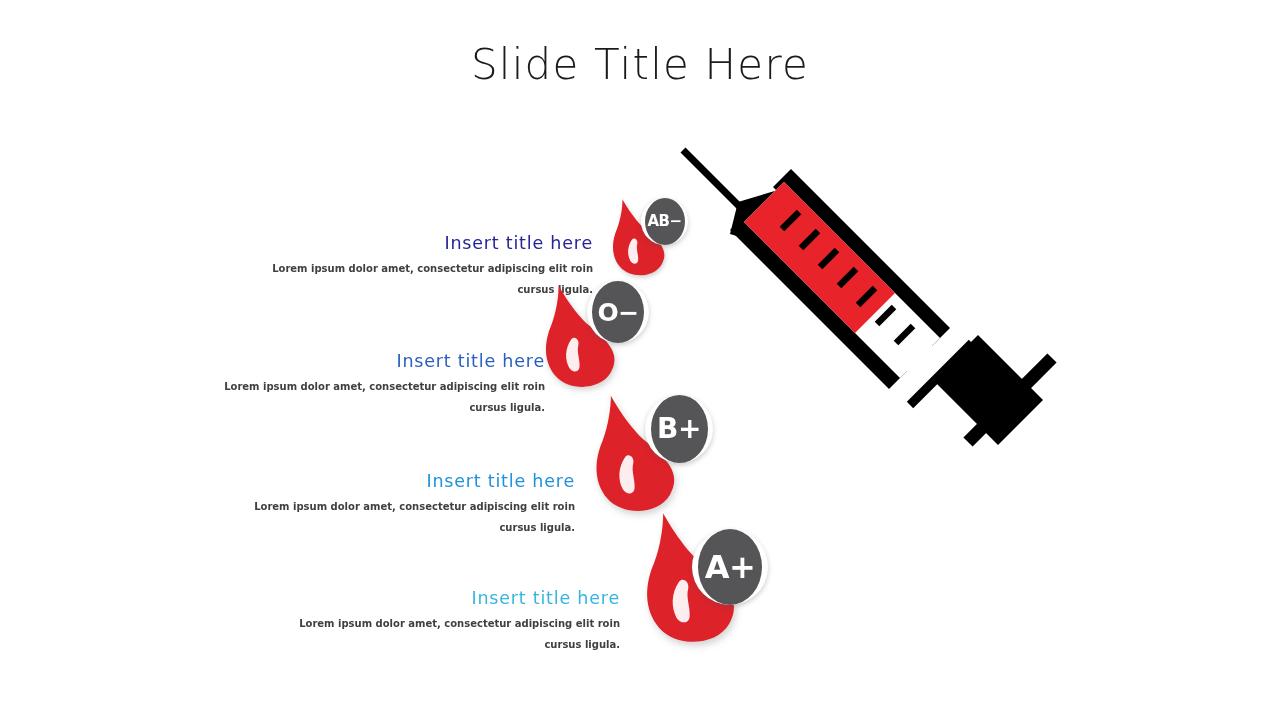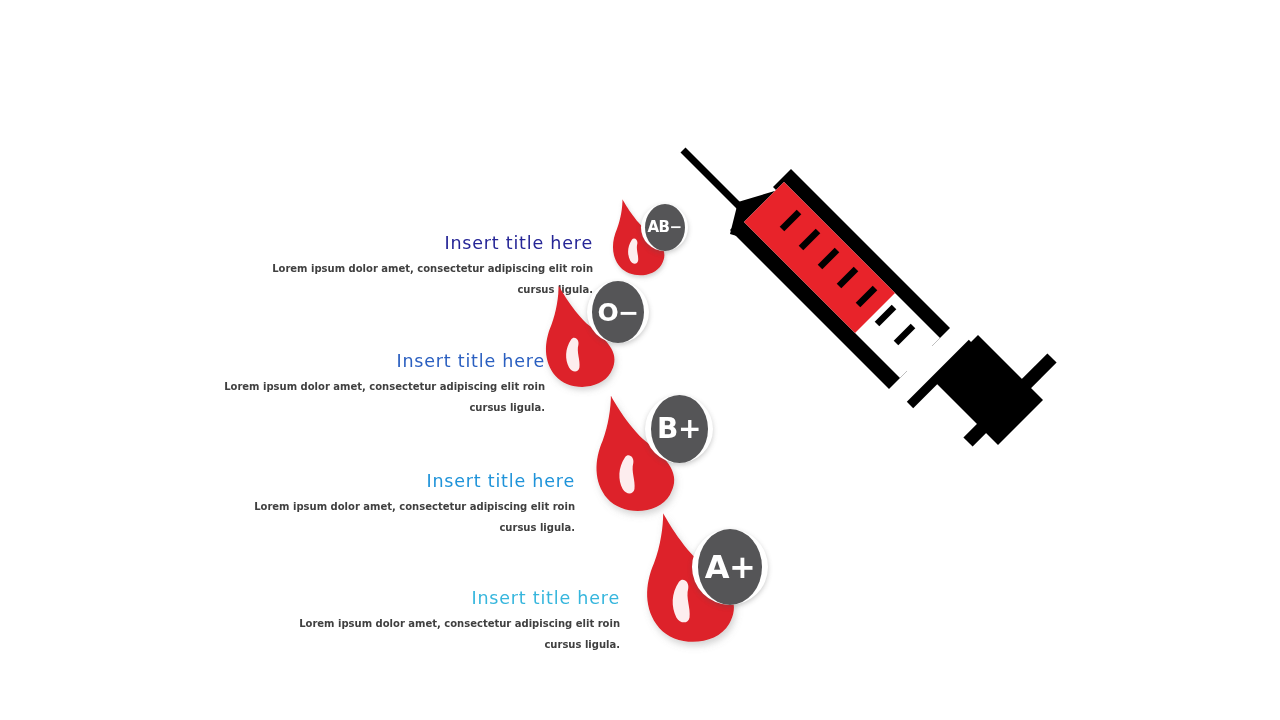--- a/index.html
+++ b/index.html
@@ -102,20 +102,21 @@
     position: absolute;
     left: 660px;
     top: 130px;
   }
 </style>
 </head>
 <body>
 
 <div id="slide">
 
+  <div id="slide-title">Slide Title Here</div>
 
   <div class="text-block" id="block-0">
     <div class="block-title" style="color: rgb(37, 37, 150);">Insert title here</div>
     <div class="block-body">Lorem ipsum dolor amet, consectetur adipiscing elit roin cursus ligula.</div>
   </div>
 
   <div class="text-block" id="block-1">
     <div class="block-title" style="color: rgb(42, 95, 192);">Insert title here</div>
     <div class="block-body">Lorem ipsum dolor amet, consectetur adipiscing elit roin cursus ligula.</div>
   </div>
@@ -133,21 +134,21 @@
   <div class="drop-wrap" id="drop-0" style="left:610px; top:196px; width:78px; height:86px;">
     <svg class="drop-svg" width="78" height="86" viewBox="0 0 100 110">
       <defs>
         <filter id="ds0" x="-30%" y="-30%" width="180%" height="180%">
           <feDropShadow dx="1.5" dy="3" stdDeviation="3" flood-color="#777" flood-opacity="0.32"></feDropShadow>
         </filter>
       </defs>
       <path filter="url(#ds0)" d="M16 4 C16 4 30 30 46 43 C70 62 74 74 66 88 C56 105 26 106 13 91 C1 77 2 58 9 42 C14 29 16 14 16 4 Z" fill="#dd2229"></path>
       <path d="M28 56 C22 65 22 75 26 83 C29 88 35 88 36 83 C37 76 33 68 35 61 C36 56 31 52 28 56 Z" fill="#ffffff" opacity="0.92"></path>
     </svg>
-    <div class="badge" style="width:47px; height:47px; left:31px; top:8px;">
+    <div class="badge" style="width:47px; height:47px; left:31px; top:2px;">
       <div class="badge-inner" style="margin:3.5px;">
         <span class="badge-label" style="font-size:15px;">AB−</span>
       </div>
     </div>
   </div>
 
   <div class="drop-wrap" id="drop-1" style="left:542px; top:281px; width:104px; height:115px;">
     <svg class="drop-svg" width="104" height="115" viewBox="0 0 100 110">
       <defs>
         <filter id="ds1" x="-30%" y="-30%" width="180%" height="180%">

